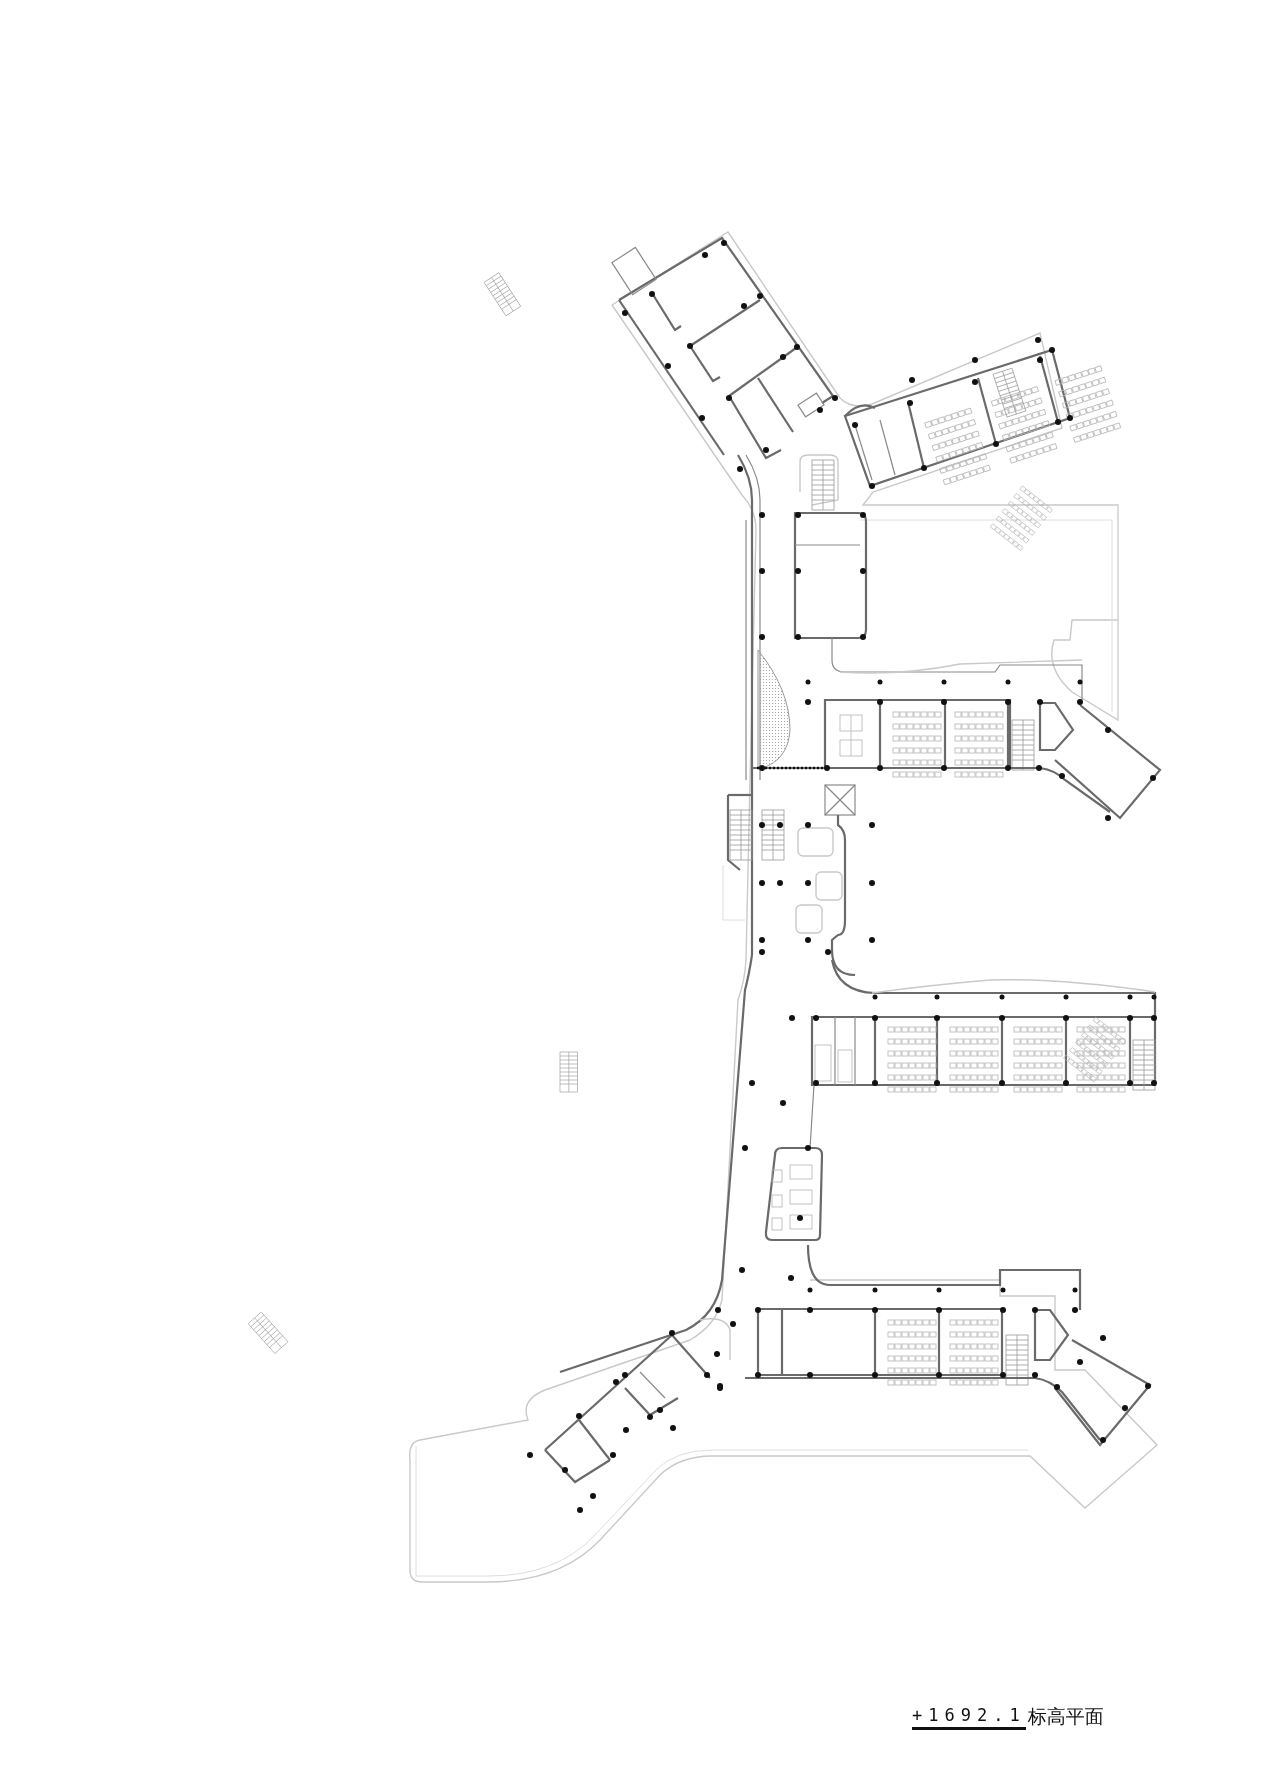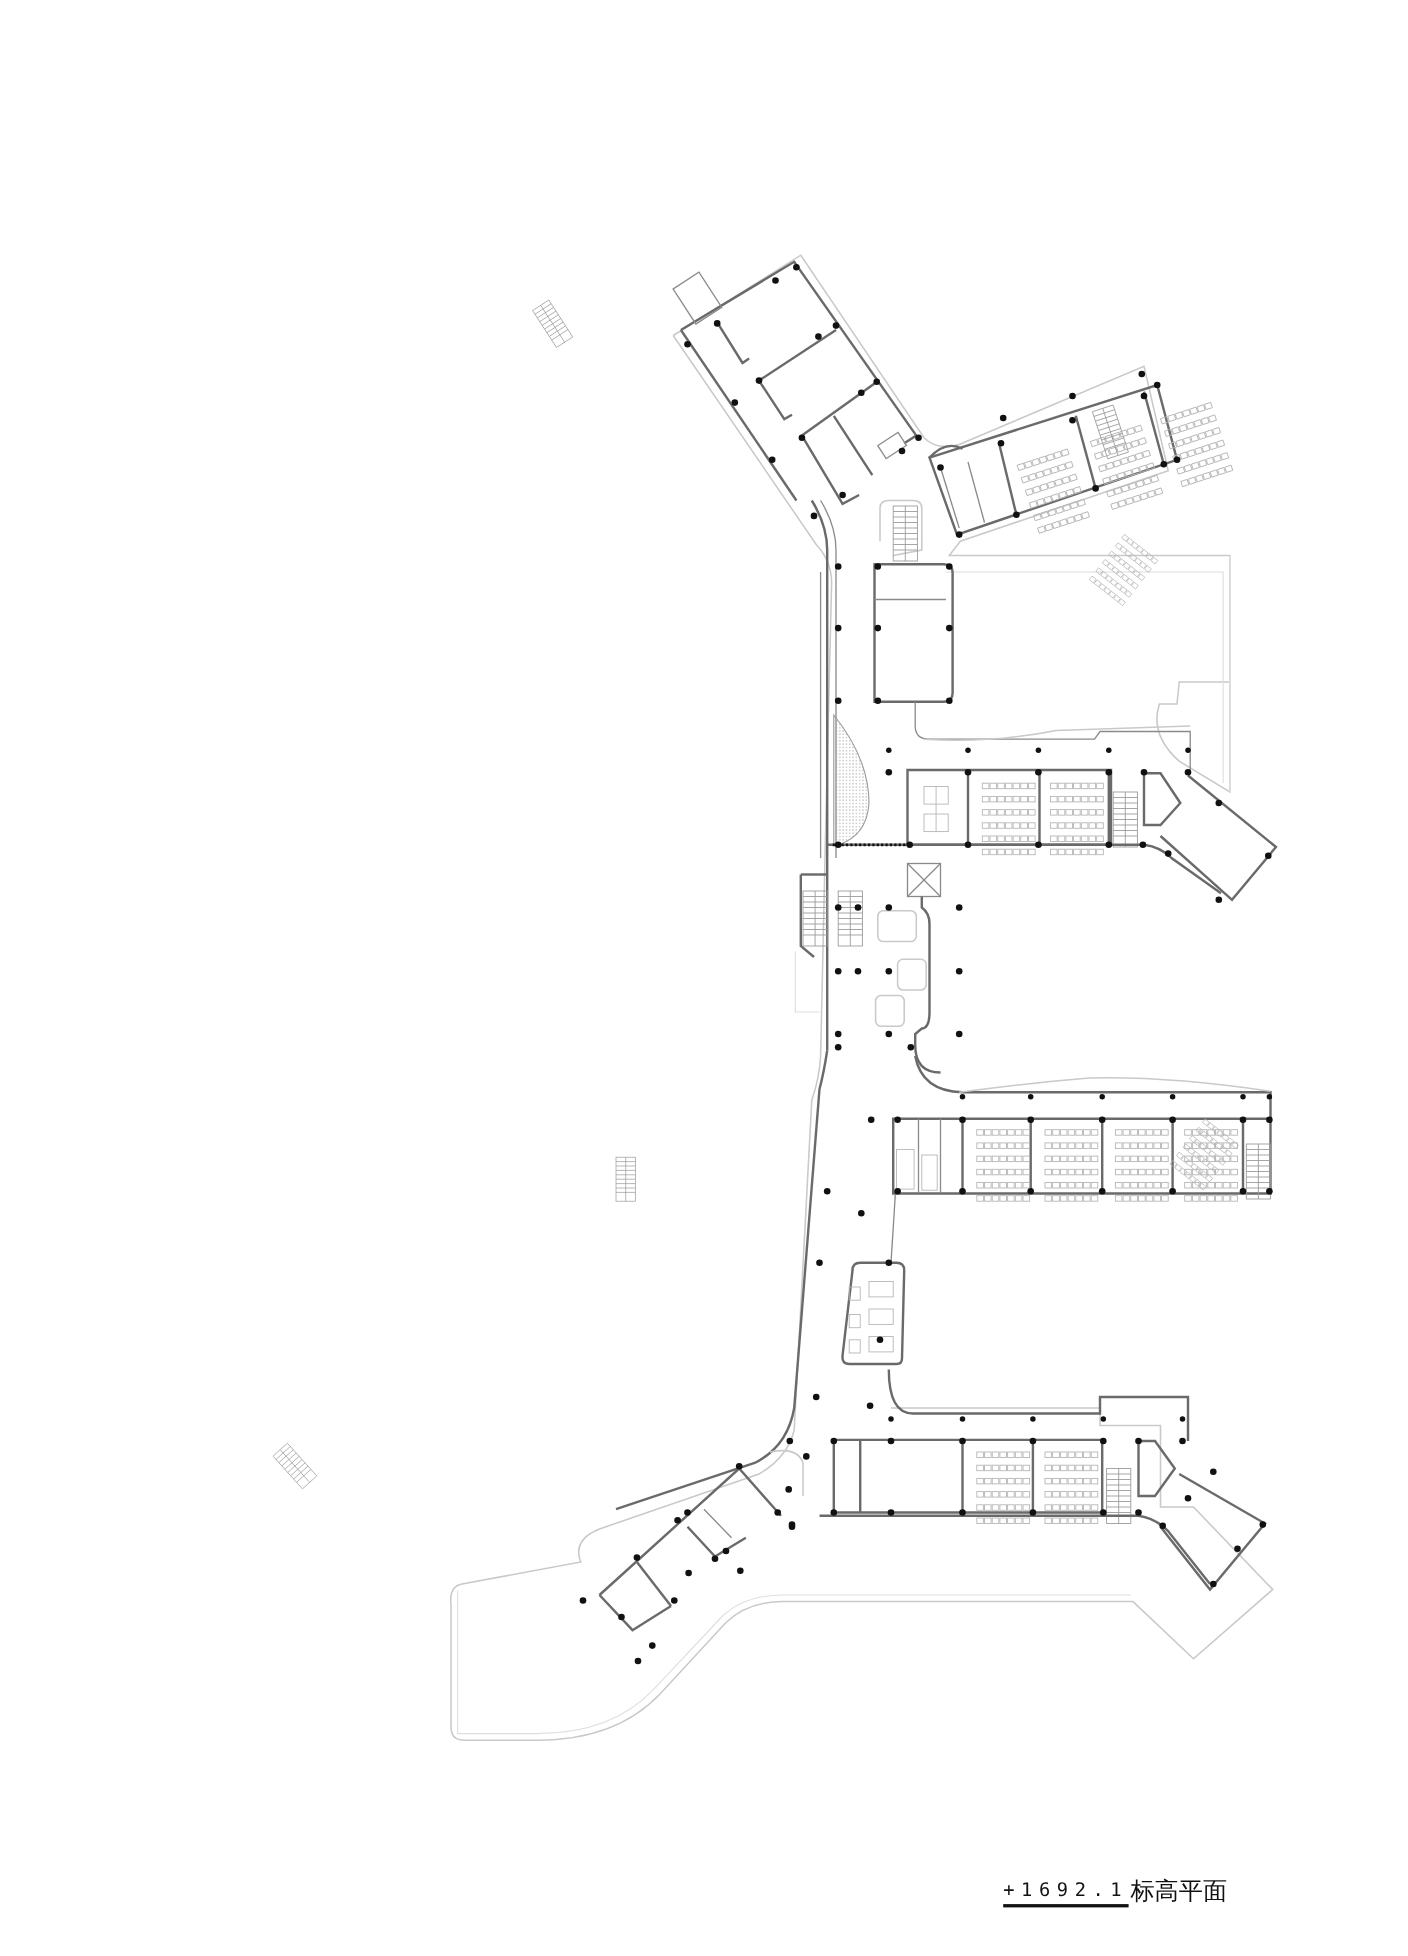--- a/index.html
+++ b/index.html
@@ -6,23 +6,23 @@
   body { width: 1280px; height: 1778px; position: relative; overflow: hidden; font-family: "DejaVu Sans", sans-serif; }
   #plan { position: absolute; left: 0; top: 0; width: 1280px; height: 1778px; }
   .wall { fill: none; stroke: #6a6a6a; stroke-width: 2.2; }
   .wallthin { fill: none; stroke: #8a8a8a; stroke-width: 1.2; }
   .outline { fill: none; stroke: #c9c9c9; stroke-width: 1.4; }
   .outline2 { fill: none; stroke: #dedede; stroke-width: 1; }
   .col { fill: #111; }
   .hatch { fill: url(#dots); stroke: #999; stroke-width: 1; }
   .desk { fill: none; stroke: #b5b5b5; stroke-width: 0.8; }
   .stair { fill: none; stroke: #9a9a9a; stroke-width: 0.8; }
-  .title-block { position: absolute; left: 912px; top: 1700px; height: 34px; display: flex; align-items: flex-end; white-space: nowrap; }
+  .title-block { position: absolute; left: 912px; top: 1700px; height: 34px; display: flex; align-items: center; white-space: nowrap; }
   .elev { font-family: "DejaVu Sans Mono", monospace; font-size: 17px; letter-spacing: 6px; color: #111; border-bottom: 3px solid #111; padding-bottom: 2px; }
-  .elev-name { font-family: "DejaVu Sans", sans-serif; font-size: 22px; color: #111; margin-left: 2px; }
+  .elev-name { font-family: "DejaVu Sans", sans-serif; font-size: 19px; color: #111; margin-left: 2px; }
 </style>
 </head>
 <body>
 
 <svg id="plan" viewBox="0 0 1280 1778" xmlns="http://www.w3.org/2000/svg">
   <defs>
     <pattern id="dots" width="3" height="3" patternUnits="userSpaceOnUse">
       <circle cx="1.5" cy="1.5" r="0.6" fill="#9a9a9a"></circle>
     </pattern>
     <g id="deskrow">

